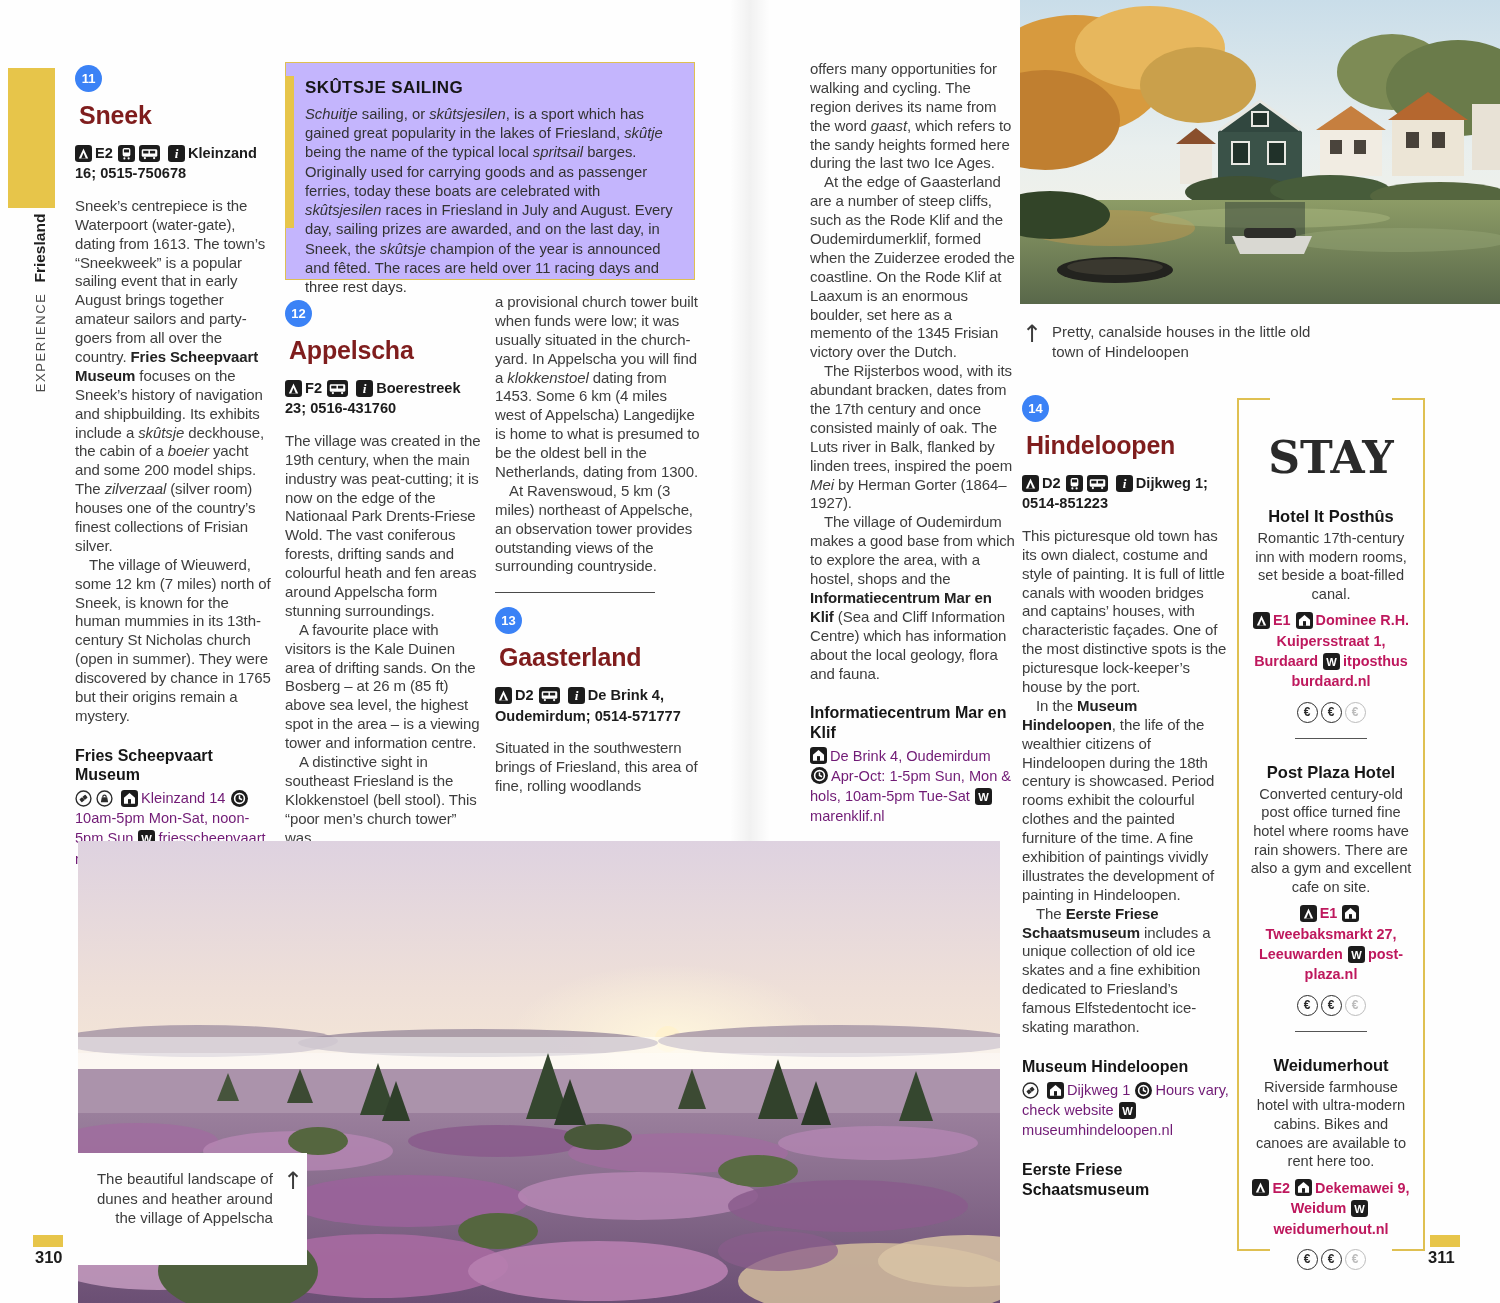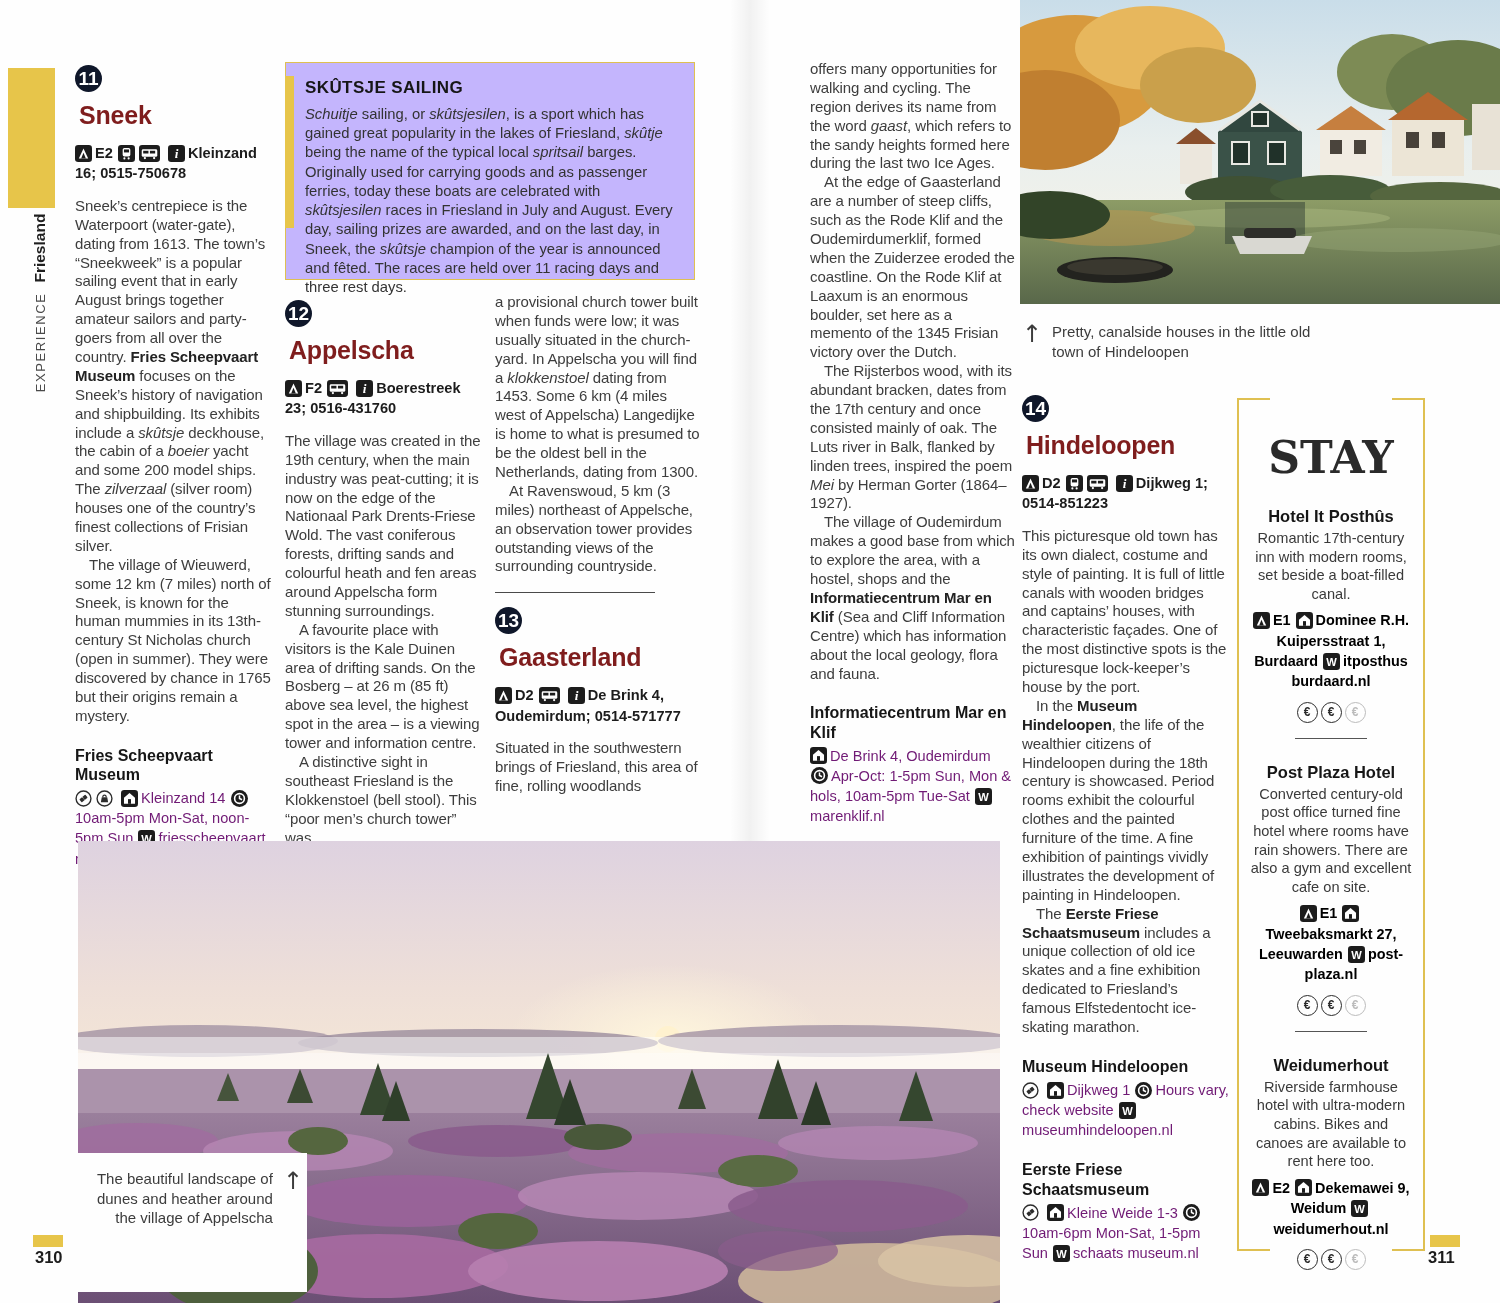--- a/index.html
+++ b/index.html
@@ -13,22 +13,22 @@
              white-space:nowrap;}
   .side-text .sec{font-size:13px;letter-spacing:1.6px;color:#4a4a4a;}
   .side-text .reg{font-size:15.5px;font-weight:bold;color:#1f1f1f;margin-left:10px;}
   
   .col{position:absolute;}
   .c1{left:75px;top:65px;width:200px;}
   .c2{left:285px;top:300px;width:200px;}
   .c3{left:495px;top:293px;width:205px;}
   .c4{left:810px;top:60px;width:205px;}
   .c5{left:1022px;top:395px;width:208px;}
-  .badge{width:27px;height:27px;border-radius:50%;background:#0f172a;color:#fff;
-         font-weight:bold;font-size:19px;display:flex;align-items:center;justify-content:center;
+  .badge{width:27px;height:27px;border-radius:50%;background:#3b82f6;color:#fff;
+         font-weight:bold;font-size:13px;display:flex;align-items:center;justify-content:center;
          margin-bottom:9px;}
   h2.entry{font-size:25px;font-weight:bold;color:#7f1d1d;margin:0 4px 13px;letter-spacing:-0.2px;}
   .infoline{font-size:14.6px;font-weight:bold;color:#1c1c1c;line-height:1.4;margin:0 0 13px;}
   p.body{font-size:15px;line-height:1.26;margin:0;letter-spacing:-0.1px;}
   p.body.indent{text-indent:14px;}
   .f-b{font-weight:bold;color:#222;}
   .f-i{font-style:italic;}
   .listing{margin-top:20px;}
   .listing h3{font-size:16px;font-weight:bold;color:#161616;margin:0 0 4px;line-height:1.2;}
   .meta{font-size:14.6px;line-height:1.38;color:#701a75;margin:0;}
@@ -43,36 +43,36 @@
            padding:15px 17px 0 19px;}
   .feature .accent{position:absolute;left:-1px;top:13px;width:9px;height:152px;background:#e7c54a;}
   .feature h3{font-size:17px;font-weight:bold;color:#161616;margin:0 0 7px;letter-spacing:0.4px;}
   .feature p{font-size:14.8px;line-height:1.3;margin:0;color:#333;}
   
   .photo-top{position:absolute;left:1020px;top:0;width:480px;height:304px;}
   .photo-bottom{position:absolute;left:78px;top:841px;width:922px;height:462px;}
   .caption{font-size:15px;line-height:1.3;color:#3c3c3c;}
   .cap-top{position:absolute;left:1022px;top:322px;width:300px;display:flex;gap:10px;}
   .arrow{font-size:24px;color:#3c3c3c;line-height:1;font-family:"DejaVu Sans",sans-serif;}
-  .cap-bottom{position:absolute;left:75px;top:1153px;width:232px;height:139px;background:#fefefe;
+  .cap-bottom{position:absolute;left:75px;top:1153px;width:232px;height:112px;background:#fefefe;
               box-sizing:border-box;padding:16px 4px 0 6px;display:flex;gap:10px;z-index:5;}
   .cap-bottom .caption{flex:1;text-align:right;}
   
   .stay{position:absolute;left:1237px;top:398px;width:188px;height:853px;box-sizing:border-box;
         border-left:2px solid #dfc052;border-right:2px solid #dfc052;padding:26px 10px 0;}
   .stay::before,.stay::after{content:"";position:absolute;left:0;right:0;height:2px;
         background:linear-gradient(to right,#dfc052 0 17%,transparent 17% 83%,#dfc052 83% 100%);}
   .stay::before{top:0;}
   .stay::after{bottom:0;}
   .stay-title{font-family:"DejaVu Serif","Liberation Serif",serif;font-weight:bold;font-size:44px;
               color:#2a2a2a;text-align:center;margin:8px 0 20px;letter-spacing:0px;}
   .hotel{text-align:center;margin-top:24px;}
   .hotel h3{font-size:16.5px;font-weight:bold;color:#161616;margin:0 0 3px;}
   .hotel .desc{font-size:14.6px;line-height:1.27;margin:0;color:#3a3a3a;}
-  .hotel .hinfo{font-size:14.4px;font-weight:bold;line-height:1.42;color:#000000;margin:7px 0 0;}
+  .hotel .hinfo{font-size:14.4px;font-weight:bold;line-height:1.42;color:#be185d;margin:7px 0 0;}
   .euros{margin:10px 0 0;}
   .euro{display:inline-flex;width:19px;height:19px;border:1.7px solid #2b2b2b;border-radius:50%;
         align-items:center;justify-content:center;font-size:12px;font-weight:bold;color:#2b2b2b;
         margin:0 1.5px;vertical-align:middle;}
   .euro.dim{border-color:#bcbcbc;color:#bcbcbc;}
   .stay-rule{border:none;border-top:1.5px solid #555;width:72px;margin:15px auto 14px;}
   
   .tick{position:absolute;width:30px;height:12px;background:#e7c54a;}
   .pnum{position:absolute;font-size:16.5px;font-weight:bold;color:#1c1c1c;}
 </style>
@@ -306,29 +306,20 @@
           </svg> <svg class="ic">
             <use href="#i-house"></use>
           </svg><span>Dijkweg 1</span> <svg class="ic">
             <use href="#i-clock"></use>
           </svg><span>Hours vary, check website</span> <svg class="ic">
             <use href="#i-web"></use>
           </svg><span>museumhindeloopen.nl</span></p>
     </div>
     <div class="listing">
       <h3>Eerste Friese Schaatsmuseum</h3>
-      <p class="meta"><svg class="ic first">
-            <use href="#i-ticket"></use>
-          </svg> <svg class="ic">
-            <use href="#i-house"></use>
-          </svg><span>Kleine Weide 1-3</span> <svg class="ic">
-            <use href="#i-clock"></use>
-          </svg><span>10am-6pm Mon-Sat, 1-5pm Sun</span> <svg class="ic">
-            <use href="#i-web"></use>
-          </svg><span>schaats museum.nl</span></p>
     </div>
   </section>
 
   <aside class="stay">
     <div class="stay-title">STAY</div>
 
     <div class="hotel">
       <h3>Hotel It Posthûs</h3>
       <p class="desc">Romantic 17th-century inn with modern rooms, set beside a boat-filled canal.</p>
       <p class="hinfo"><svg class="ic first">

